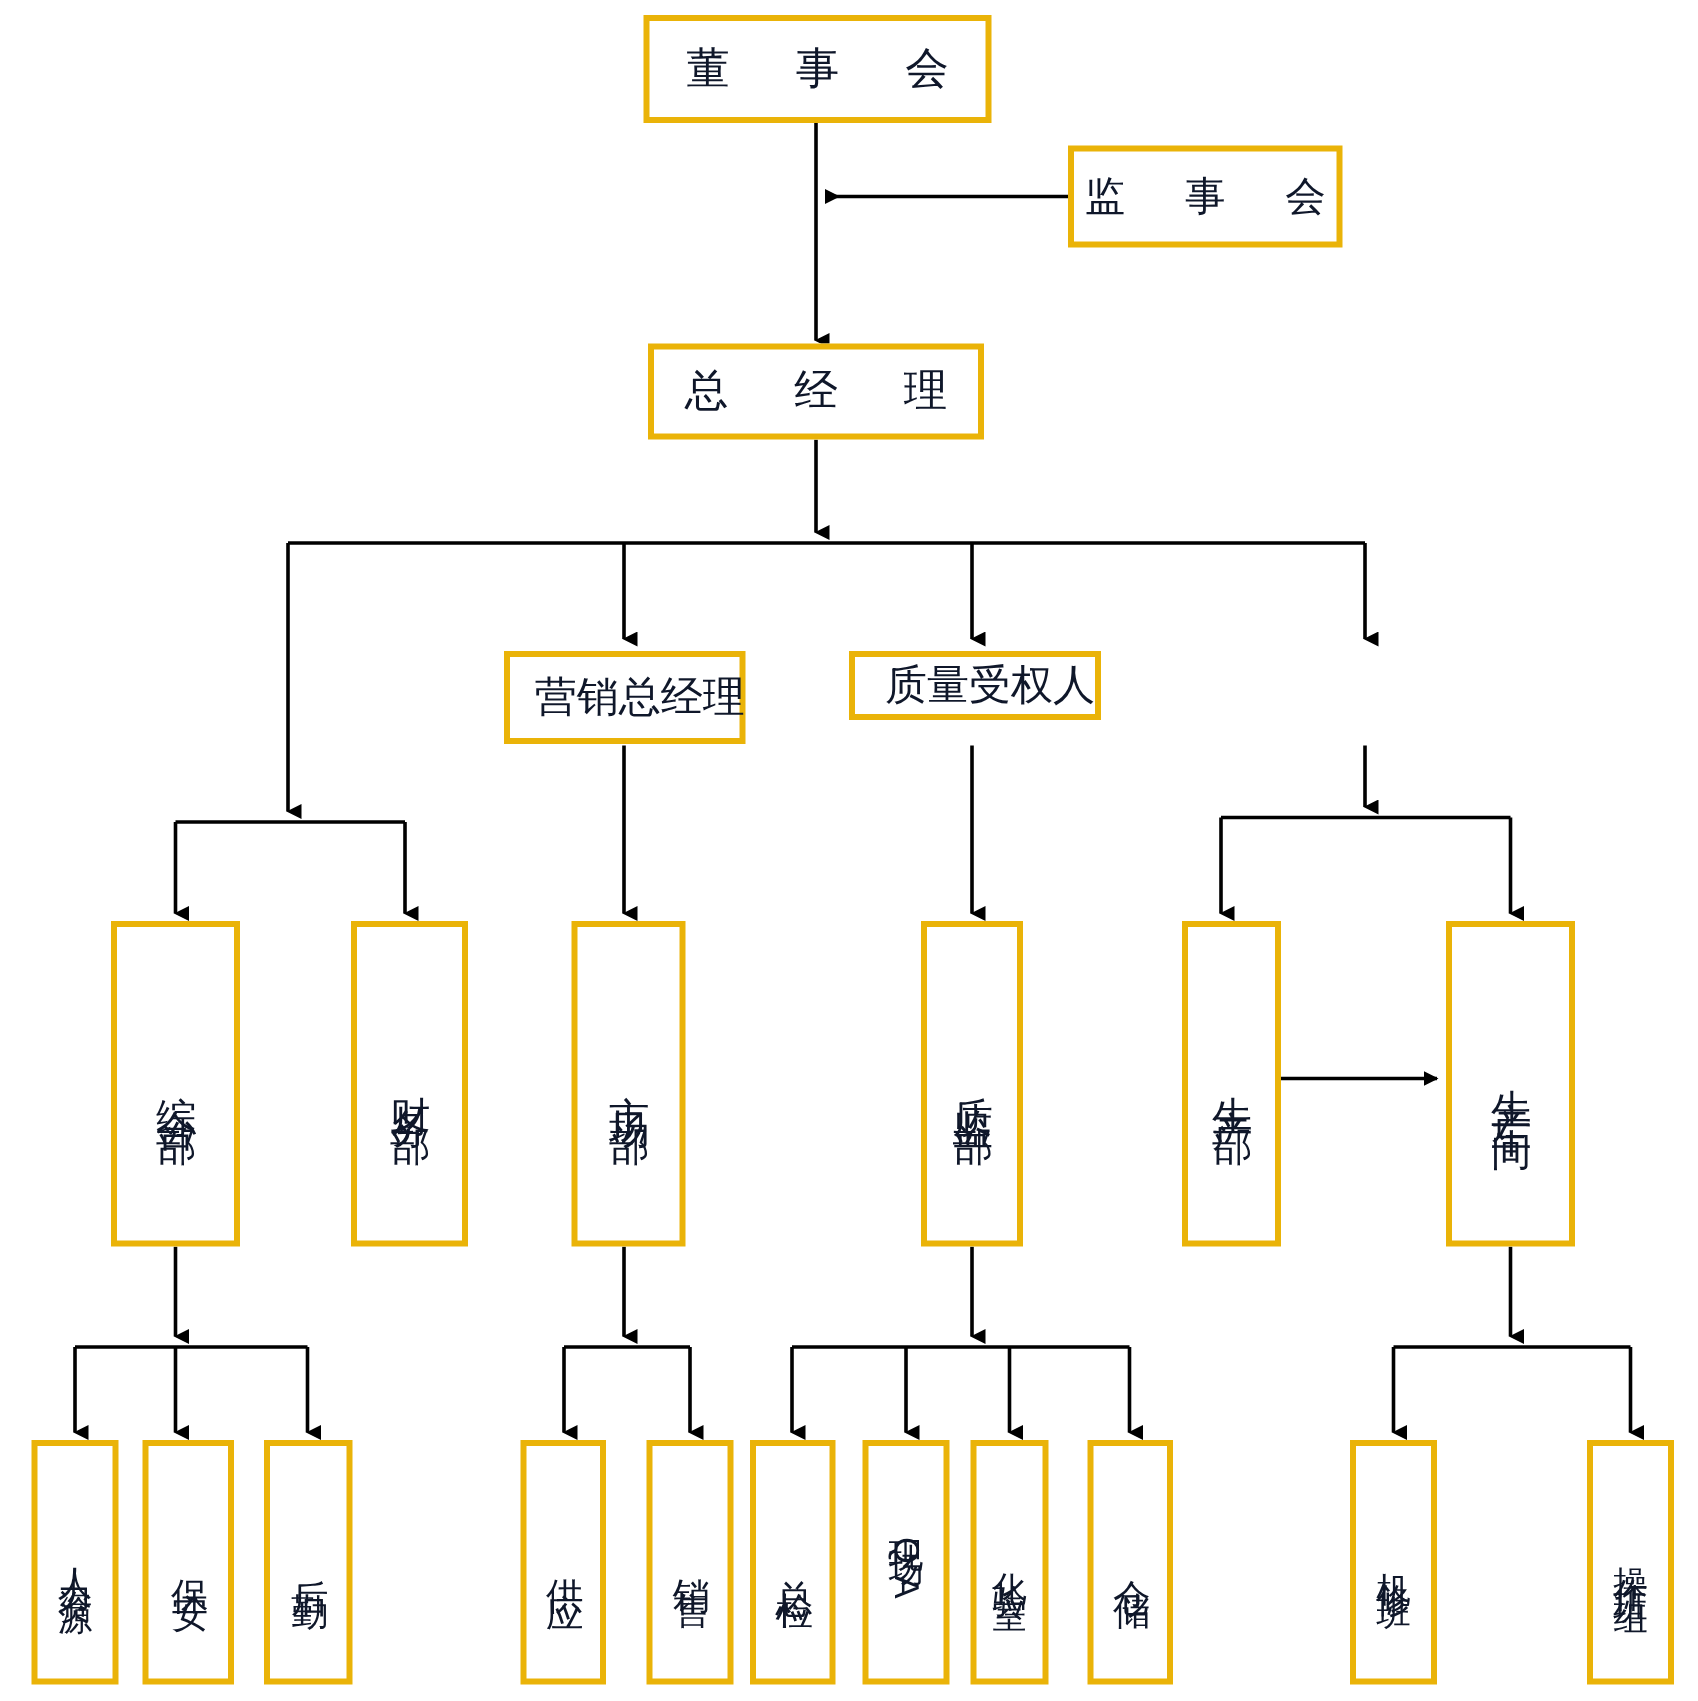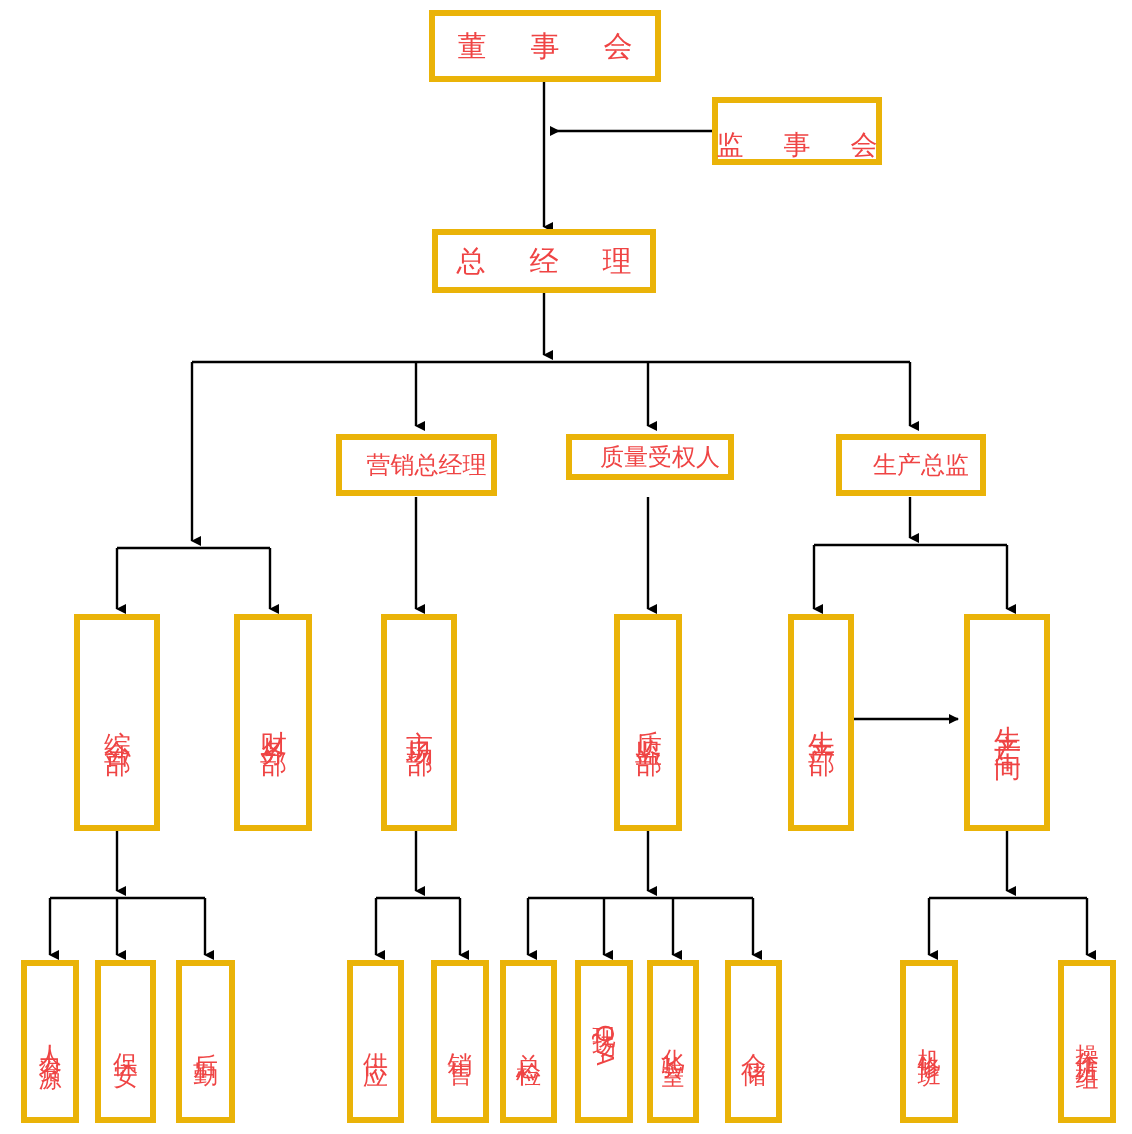--- a/index.html
+++ b/index.html
@@ -7,26 +7,26 @@
     position:relative;
     width:1132px;height:1134px;
     background:#ffffff;
     font-family:"Liberation Sans","DejaVu Sans",sans-serif;
     overflow:hidden;
   }
   #wires{position:absolute;left:0;top:0;width:1132px;height:1134px;}
   .node{
     position:absolute;
     box-sizing:border-box;
-    border:6px solid #eab308;
+    border:4px solid #eab308;
     background:#ffffff;
     display:flex;
     align-items:center;
     justify-content:center;
-    color:#ef4444;
+    color:#0f172a;
     line-height:1.0;
   }
   
   .node.h .lbl{
     white-space:nowrap;
     text-align:center;
   }
   
   .node.v{
     flex-direction:column;
@@ -38,21 +38,21 @@
     letter-spacing:0.34em;
     text-align:center;
     white-space:nowrap;
   }
   
   .node.v.rot .lbl{
     text-orientation:mixed;
   }
   .f-xl{font-size:29px;letter-spacing:0.62em;text-indent:0.62em;}
   .f-lg{font-size:27px;letter-spacing:0.60em;text-indent:0.60em;}
-  .f-md{font-size:24px;margin-left:20px;}
+  .f-md{font-size:28px;margin-left:20px;}
   .f-vl{font-size:27px;}
   .f-vm{font-size:25px;}
   .f-vs{font-size:23px;}
 </style>
 </head>
 <body>
 
 <div id="canvas">
 
   <svg id="wires" viewBox="0 0 1132 1134" xmlns="http://www.w3.org/2000/svg">
@@ -121,39 +121,36 @@
       <path d="M929,898 L1087,898"></path>
       <path d="M929,898 L929,955" marker-end="url(#ad)"></path>
       <path d="M1087,898 L1087,955" marker-end="url(#ad)"></path>
     </g>
   </svg>
 
   <div class="node h" style="left:429px;top:10px;width:232px;height:72px;">
     <span class="lbl f-xl">董 事 会</span>
   </div>
 
-  <div class="node h" style="left:712px;top:97px;width:170px;height:68px;align-items:flex-end;">
+  <div class="node h" style="left:712px;top:97px;width:183px;height:68px;">
     <span class="lbl f-lg">监 事 会</span>
   </div>
 
   <div class="node h" style="left:432px;top:229px;width:224px;height:64px;align-items:center;">
     <span class="lbl f-xl">总 经 理</span>
   </div>
 
   <div class="node h" style="left:336px;top:434px;width:161px;height:62px;">
     <span class="lbl f-md">营销总经理</span>
   </div>
 
   <div class="node h" style="left:566px;top:434px;width:168px;height:46px;">
     <span class="lbl f-md">质量受权人</span>
   </div>
 
-  <div class="node h" style="left:836px;top:434px;width:150px;height:62px;">
-    <span class="lbl f-md">生产总监</span>
-  </div>
 
   <div class="node v" style="left:74px;top:614px;width:86px;height:217px;">
     <span class="lbl f-vl">综合部</span>
   </div>
 
   <div class="node v" style="left:234px;top:614px;width:78px;height:217px;">
     <span class="lbl f-vl">财务部</span>
   </div>
 
   <div class="node v" style="left:381px;top:614px;width:76px;height:217px;">

